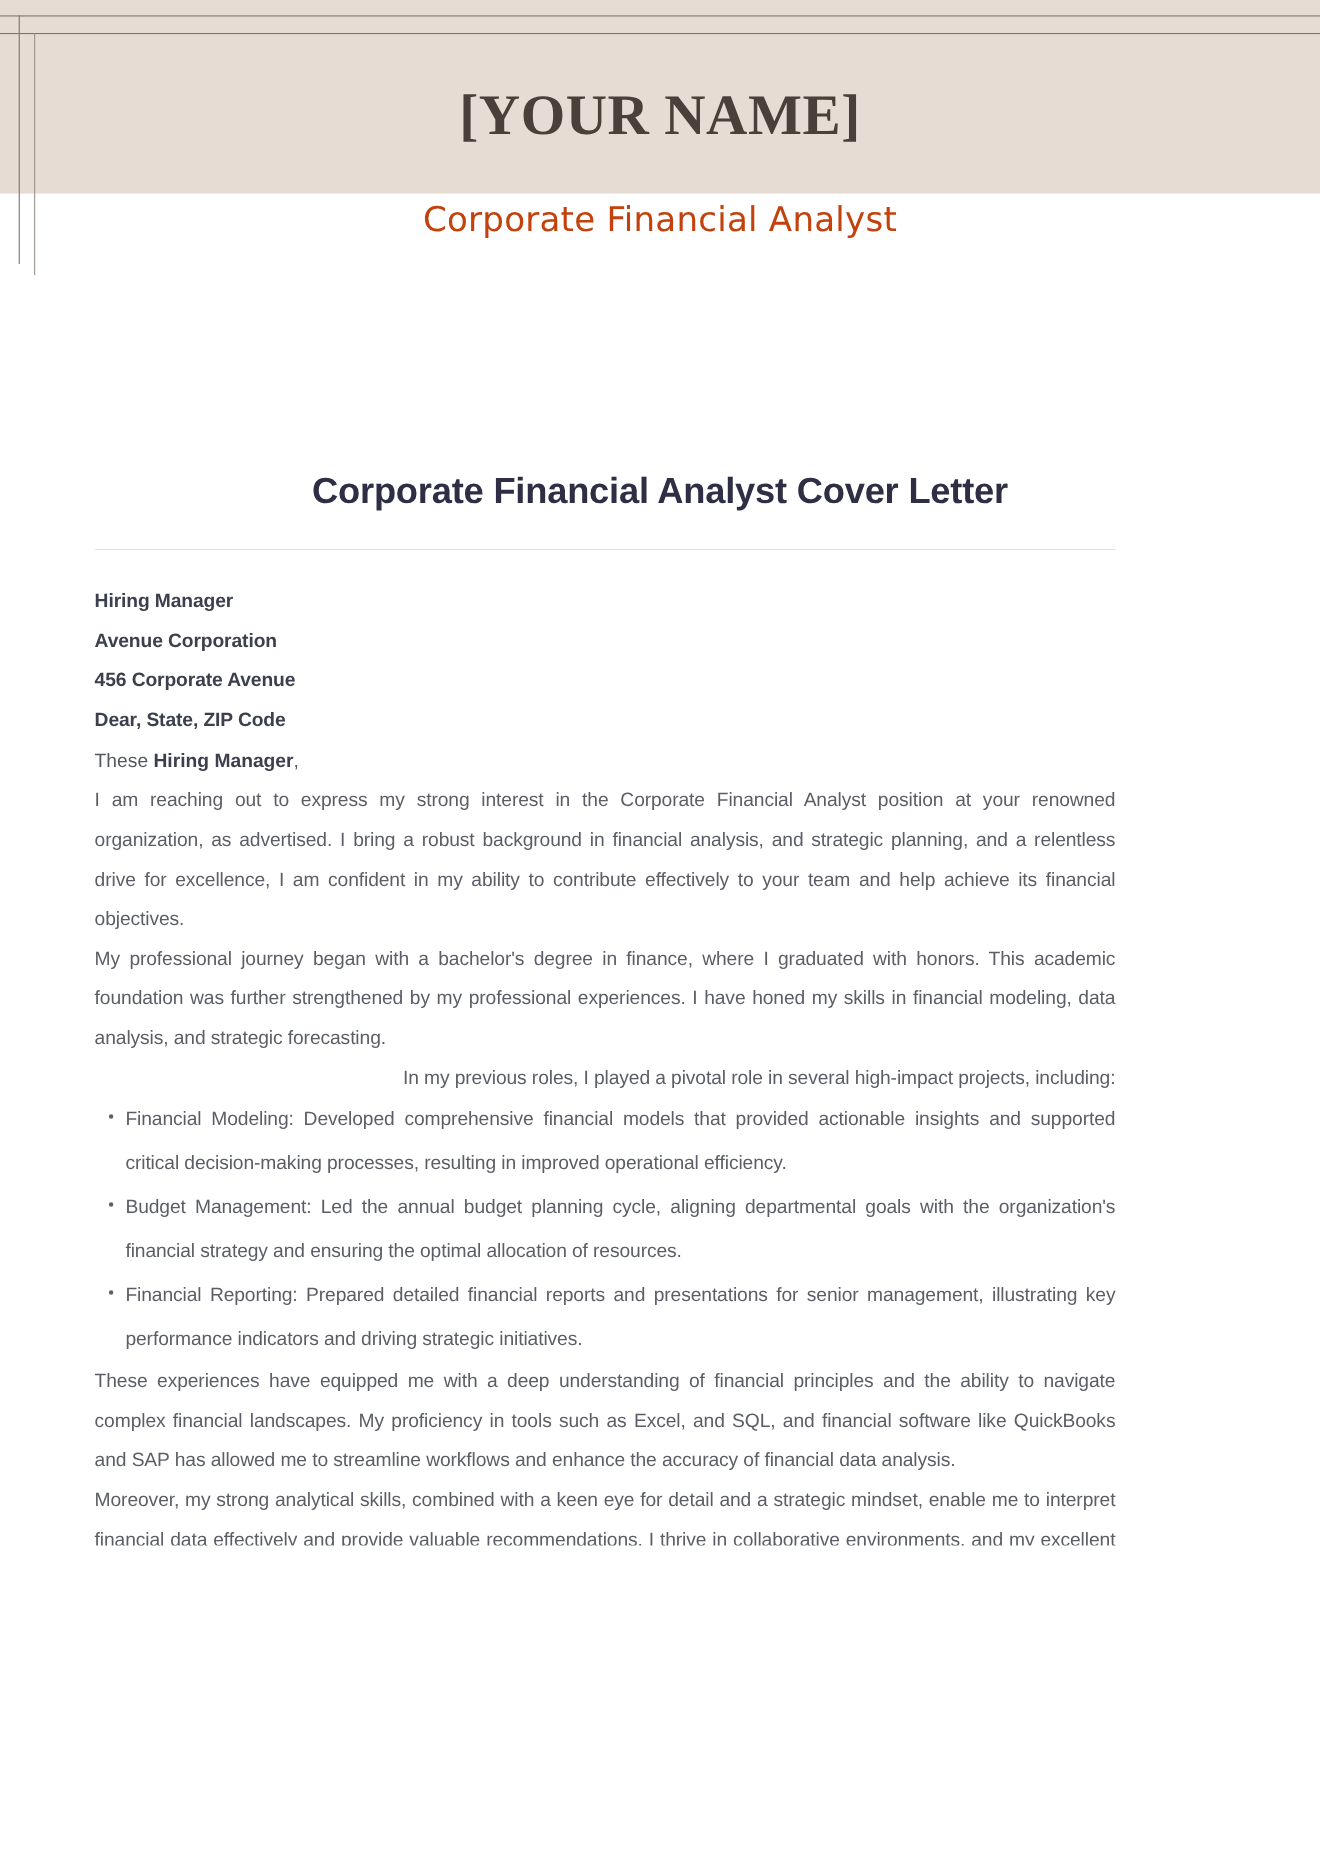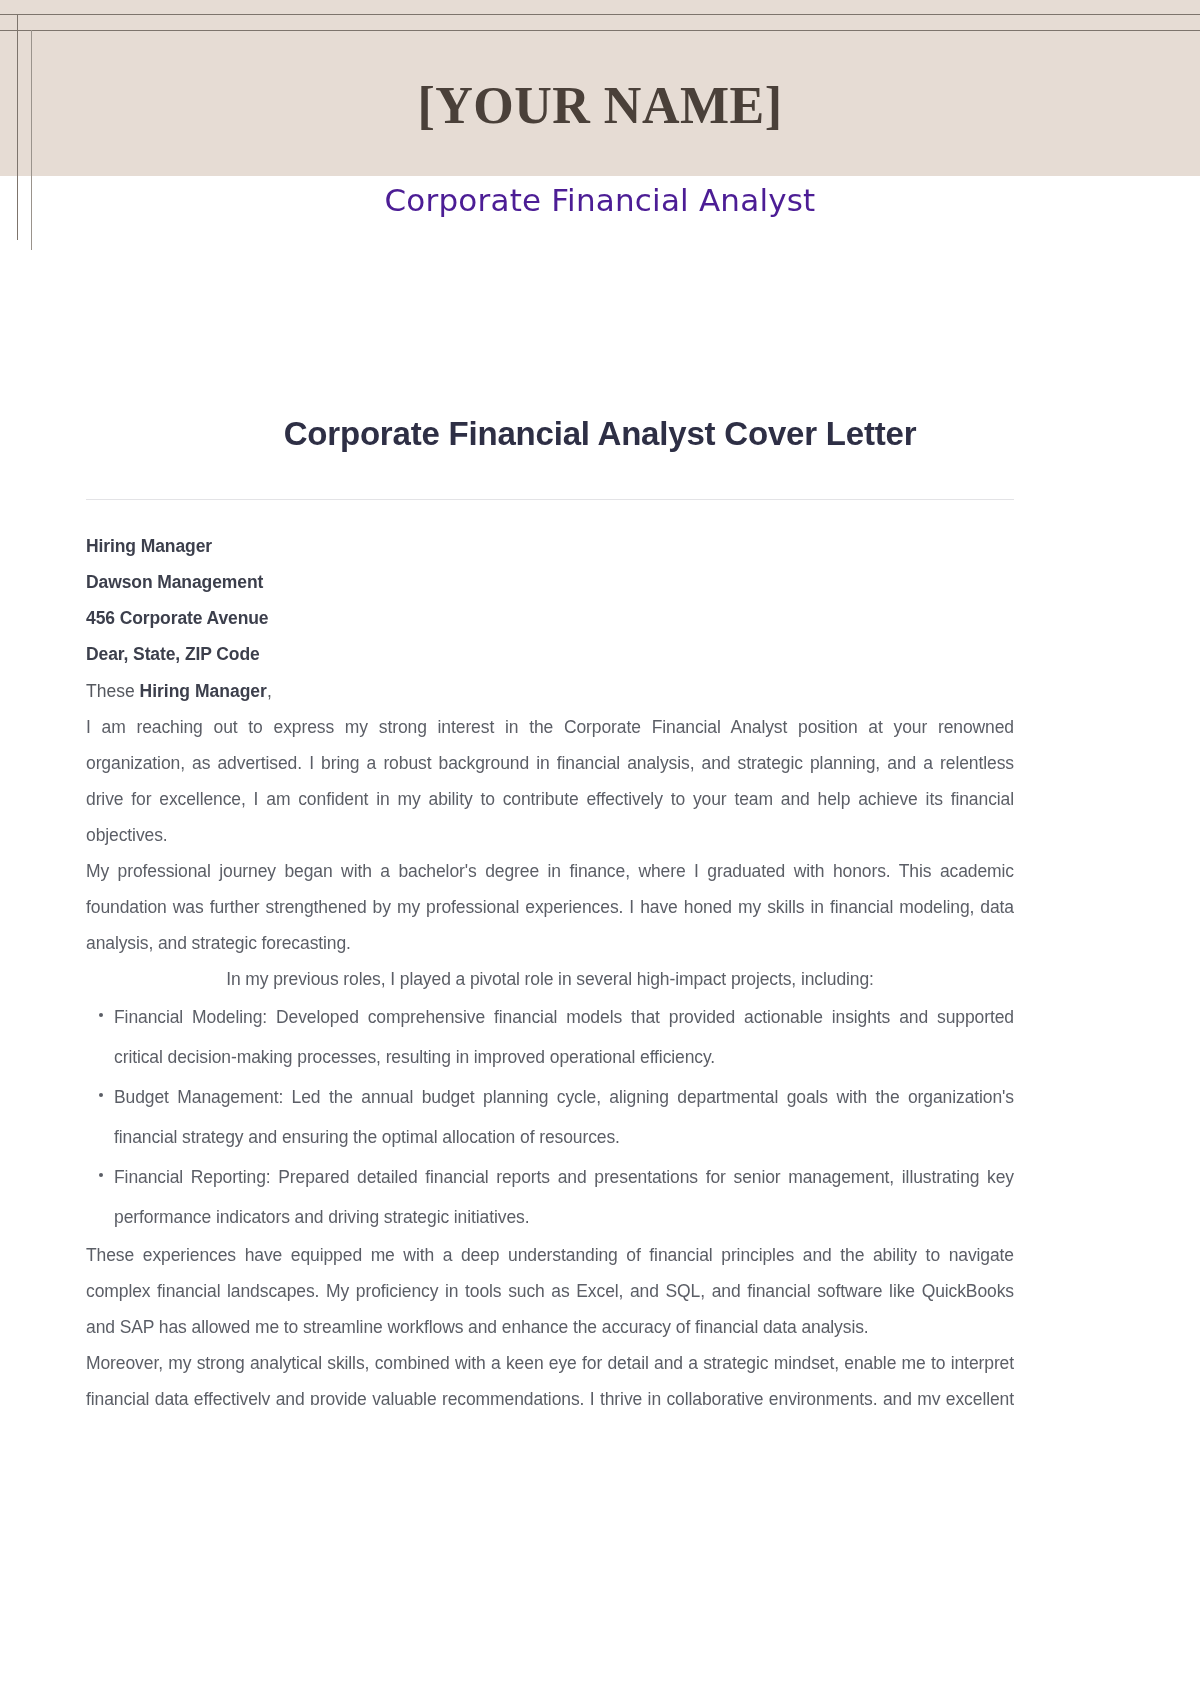--- a/index.html
+++ b/index.html
@@ -86,29 +86,29 @@
 
   .job-subtitle {
     position: absolute;
     left: 0;
     top: 182px;
     width: 1200px;
     text-align: center;
     font-family: "DejaVu Sans", sans-serif;
     font-size: 31px;
     font-weight: 400;
-    color: #4c1d95;
+    color: #c2410c;
     letter-spacing: 0.2px;
   }
 
   
   .doc-title {
     position: absolute;
     left: 0;
-    top: 415px;
+    top: 427px;
     width: 1200px;
     text-align: center;
     font-family: "Liberation Sans", sans-serif;
     font-size: 33px;
     font-weight: 700;
     color: #2e2f45;
     letter-spacing: -0.2px;
   }
 
   .title-divider {
@@ -156,21 +156,21 @@
     font-family: "Liberation Sans", sans-serif;
     font-size: 17.5px;
     font-weight: 400;
     line-height: 36px;
     color: #5b5e66;
     text-align: justify;
     text-justify: inter-word;
     letter-spacing: -0.1px;
   }
   p.body-para.no-justify {
-    text-align: center;
+    text-align: right;
   }
 
   ul.bullets {
     margin: 0;
     padding: 0;
     list-style: none;
   }
   ul.bullets li {
     position: relative;
     padding-left: 28px;
@@ -207,21 +207,21 @@
 
   <div class="your-name">[YOUR NAME]</div>
   <div class="job-subtitle">Corporate Financial Analyst</div>
 
   <div class="doc-title">Corporate Financial Analyst Cover Letter</div>
   <div class="title-divider"></div>
 
   <div class="letter">
 
     <div class="addr-line">Hiring Manager</div>
-    <div class="addr-line">Dawson Management</div>
+    <div class="addr-line">Avenue Corporation</div>
     <div class="addr-line">456 Corporate Avenue</div>
     <div class="addr-line">Dear, State, ZIP Code</div>
 
     <div class="salutation"><span>These </span><b>Hiring Manager</b><span>,</span></div>
 
     <p class="body-para">I am reaching out to express my strong interest in the Corporate Financial Analyst position at your renowned organization, as advertised. I bring a robust background in financial analysis, and strategic planning, and a relentless drive for excellence, I am confident in my ability to contribute effectively to your team and help achieve its financial objectives.</p>
     <p class="body-para">My professional journey began with a bachelor's degree in finance, where I graduated with honors. This academic foundation was further strengthened by my professional experiences. I have honed my skills in financial modeling, data analysis, and strategic forecasting.</p>
     <p class="body-para no-justify">In my previous roles, I played a pivotal role in several high-impact projects, including:</p>
 
     <ul class="bullets">

